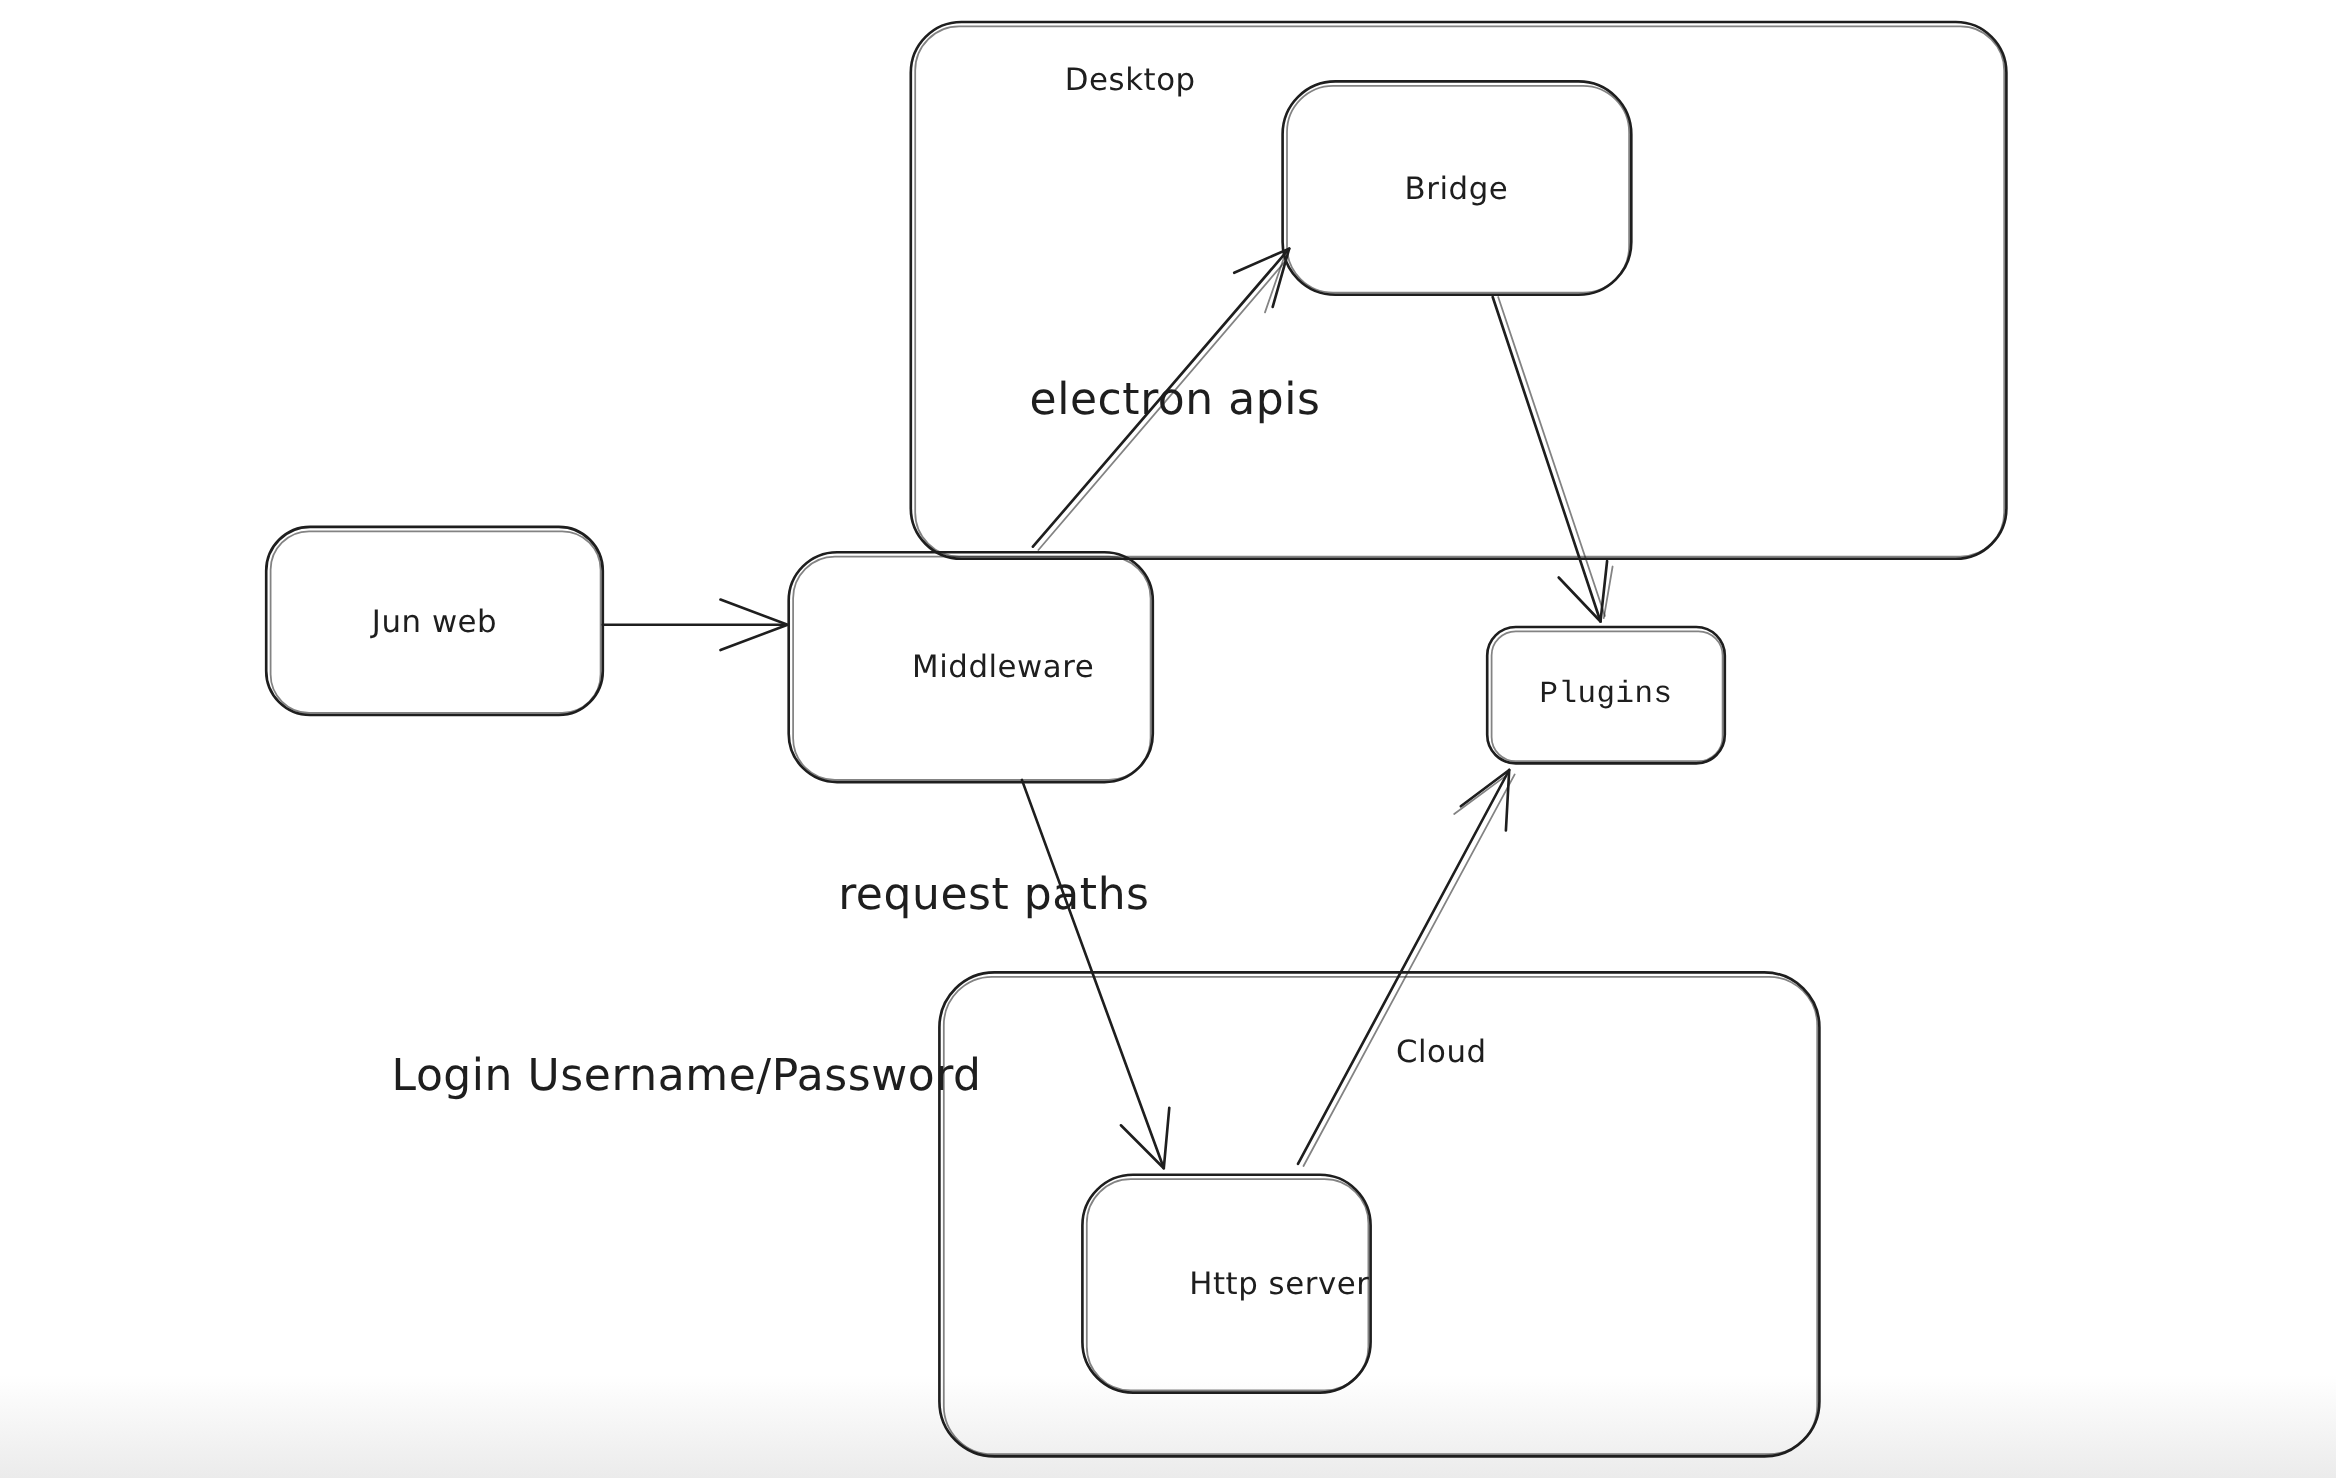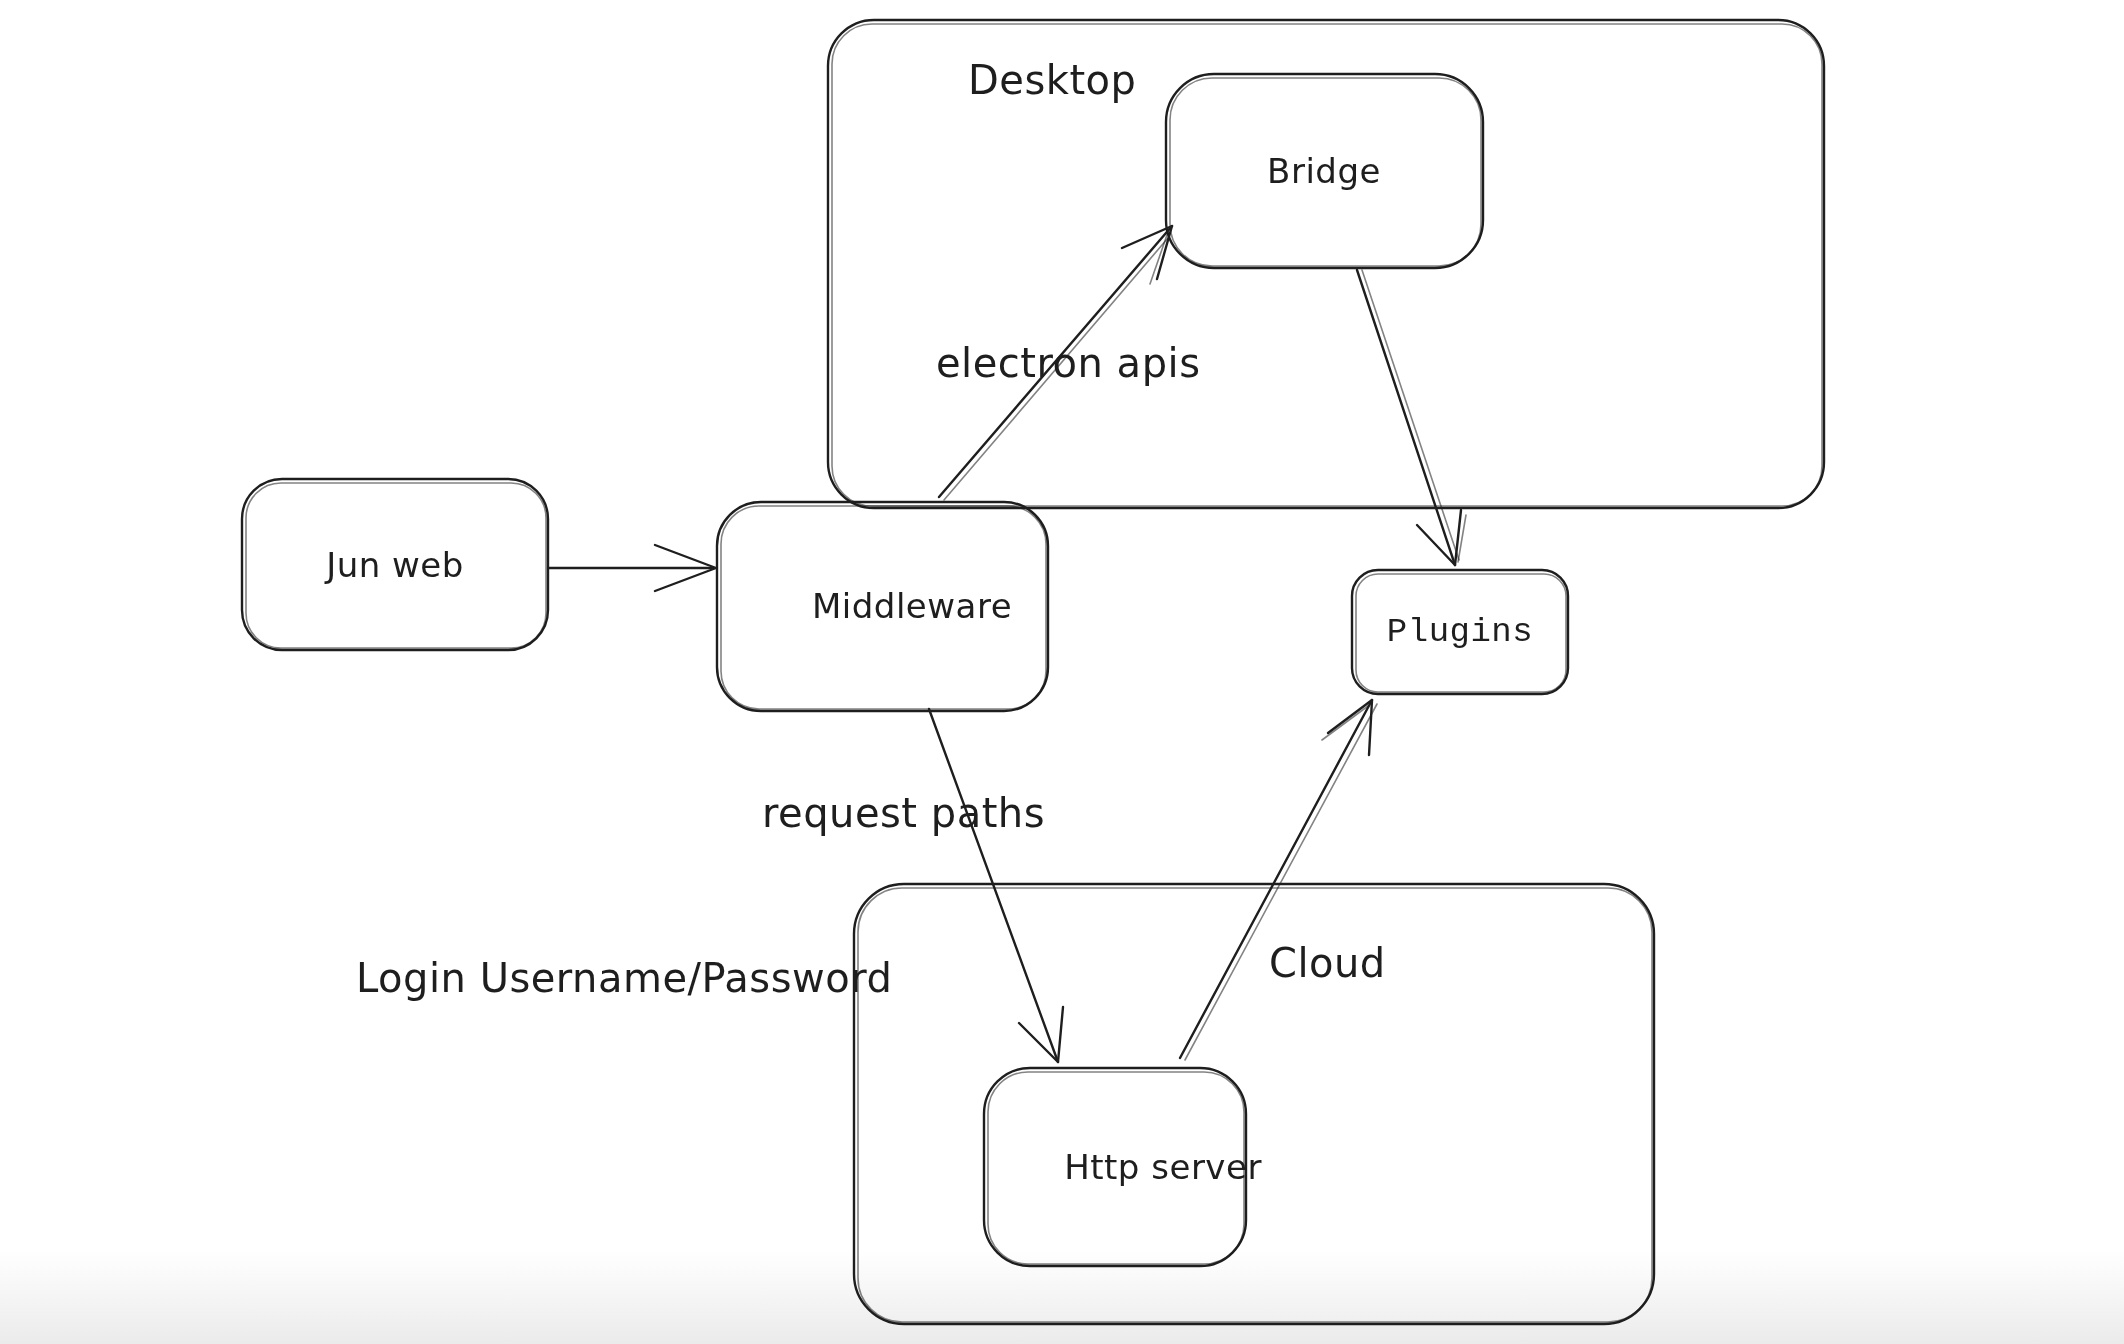--- a/index.html
+++ b/index.html
@@ -38,22 +38,22 @@
   }
   .lbl {
     position: absolute;
     white-space: nowrap;
     letter-spacing: 0.5px;
     line-height: 1.25;
   }
   .lbl.center {
     transform: translate(-50%, -50%);
   }
-  .node-lbl   { font-size: 34px; }
-  .group-lbl  { font-size: 40px; }
+  .node-lbl   { font-size: 28px; }
+  .group-lbl  { font-size: 28px; }
   .edge-lbl   { font-size: 40px; }
   .note-lbl   { font-size: 40px; line-height: 1.32; }
 </style>
 </head>
 <body>
 
 <div class="canvas">
 
   <svg class="sketch-layer" viewBox="0 0 2124 1344">
 

